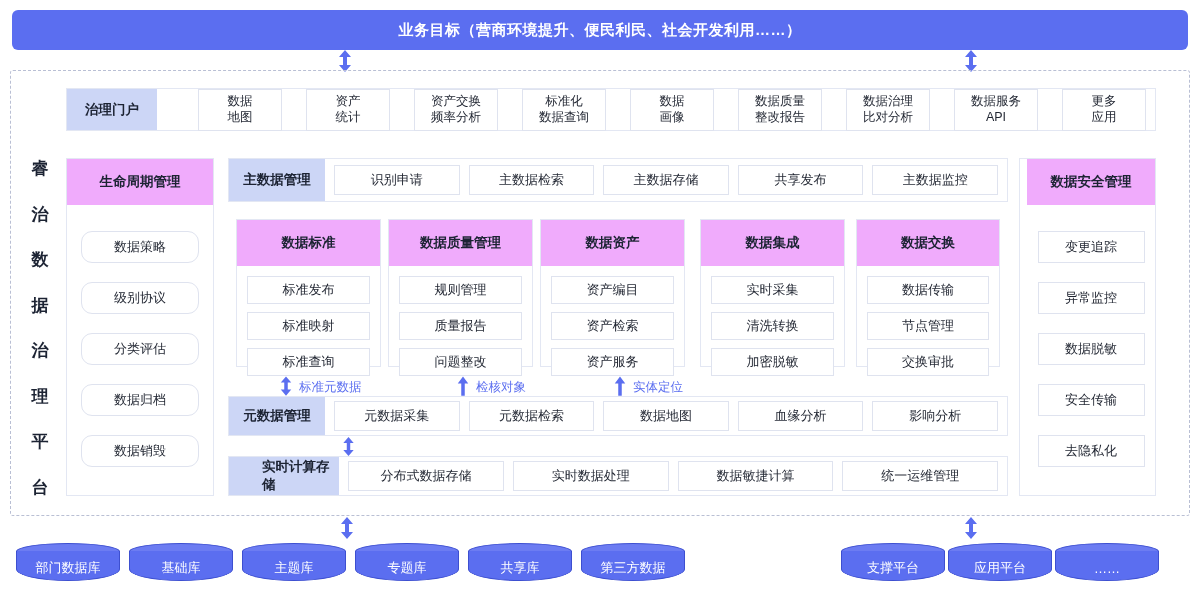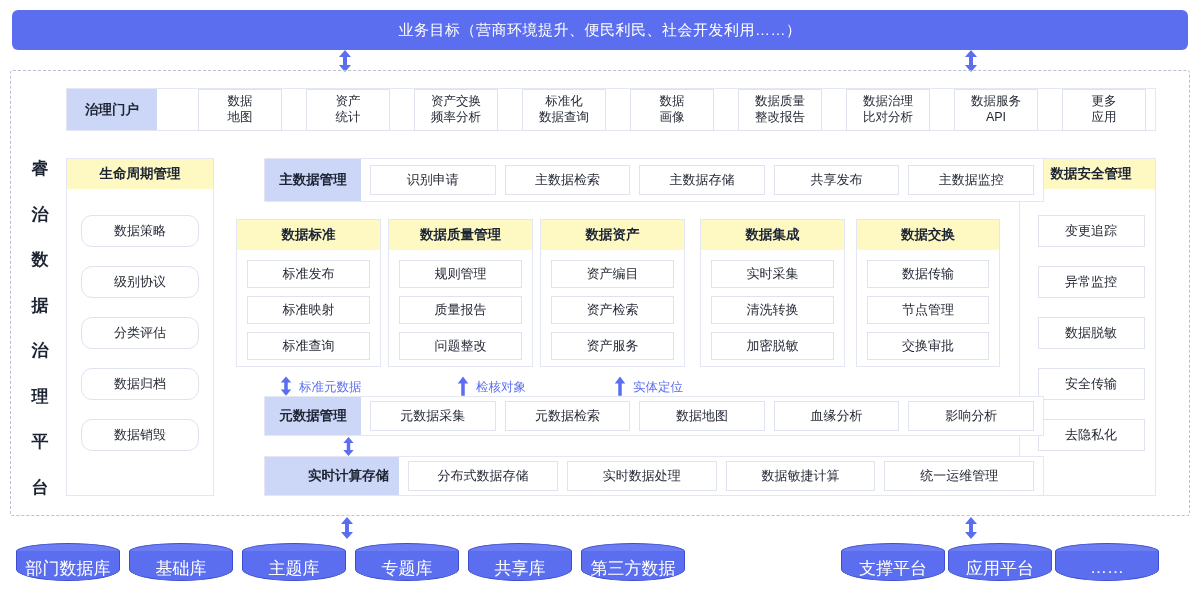--- a/index.html
+++ b/index.html
@@ -13,21 +13,21 @@
   }
   .stage { position: relative; width: 1200px; height: 598px; }
 
   
   .banner {
     position: absolute; left: 12px; top: 10px;
     width: 1176px; height: 40px;
     background: #5b6ef0;
     border-radius: 6px;
     color: #ffffff;
-    font-size: 15px; font-weight: 400;
+    font-size: 15px; font-weight: 700;
     display: flex; align-items: center; justify-content: center;
     letter-spacing: .5px;
   }
 
   
   .arrow { position: absolute; width: 16px; }
   .arrow svg { display: block; }
 
   
   .frame {
@@ -74,22 +74,22 @@
   }
   .vtitle span { line-height: 1; }
 
   
   .panel {
     position: absolute;
     background: #ffffff;
     border: 1px solid #e3e7f3;
   }
   .panel-head {
-    background: #fef9c3;
-    height: 30px;
+    background: #f0abfc;
+    height: 46px;
     display: flex; align-items: center; justify-content: center;
     font-size: 13.5px; font-weight: 700; color: #1c2333;
   }
   .panel-body {
     display: flex; flex-direction: column;
     align-items: center;
     gap: 9px;
   }
   .cell {
     border: 1px solid #dfe3ef;
@@ -107,39 +107,39 @@
   
   #security { left: 1019px; top: 158px; width: 137px; height: 338px; padding-left: 7px; }
   #security .panel-body { padding: 26px 14px 0; gap: 19px; }
   #security .cell { width: 107px; height: 32px; }
 
   
   .row-band {
     position: absolute;
     background: #ffffff;
     border: 1px solid #e3e7f3;
-    display: flex; align-items: stretch; margin-left: 36px;
+    display: flex; align-items: stretch;
   }
   .band-label {
     flex: none;
     background: #ccd6f6;
     display: flex; align-items: center; justify-content: center;
     font-size: 13.5px; font-weight: 700; color: #1c2333;
   }
   .band-items { flex: 1; display: flex; align-items: center; gap: 9px; padding: 0 9px; }
   .band-items .cell { flex: 1 1 0; height: 30px; }
 
   #masterdata { left: 228px; top: 158px; width: 780px; height: 44px; }
   #masterdata .band-label { width: 96px; }
 
   #metadata { left: 228px; top: 396px; width: 780px; height: 40px; }
   #metadata .band-label { width: 96px; }
 
   #realtime { left: 228px; top: 456px; width: 780px; height: 40px; }
-  #realtime .band-label { width: 134px; padding-left: 33px; }
+  #realtime .band-label { width: 110px; padding-left: 33px; }
 
   
   .midcol { top: 219px; width: 145px; height: 148px; }
   .midcol .panel-body { padding: 10px 10px 0; gap: 8px; }
   .midcol .cell { width: 100%; height: 28px; }
   #col-standard  { left: 236px; }
   #col-quality   { left: 388px; }
   #col-asset     { left: 540px; }
   #col-integrate { left: 700px; }
   #col-exchange  { left: 856px; width: 144px; }
@@ -171,21 +171,21 @@
     position: absolute; left: 0; top: 0;
     width: 104px; height: 17px;
     background: #6c7cf2;
     border: 1px solid #3d4fd0;
     border-radius: 50%;
   }
   .cyl .lbl {
     position: absolute; left: 0; top: 12px;
     width: 104px; height: 26px;
     display: flex; align-items: center; justify-content: center;
-    color: #ffffff; font-size: 17px; z-index: 3;
+    color: #ffffff; font-size: 13px; z-index: 3;
   }
 </style>
 </head>
 <body>
 
 <div class="stage">
 
   <div class="banner">业务目标（营商环境提升、便民利民、社会开发利用……）</div>
 
   <div class="arrow" style="left:337px; top:50px;">

